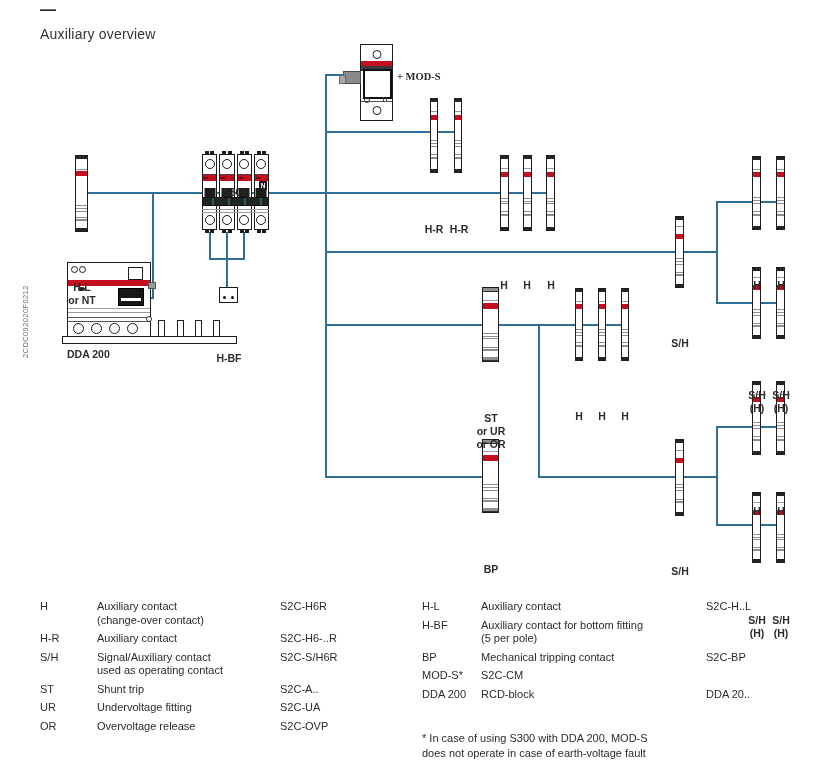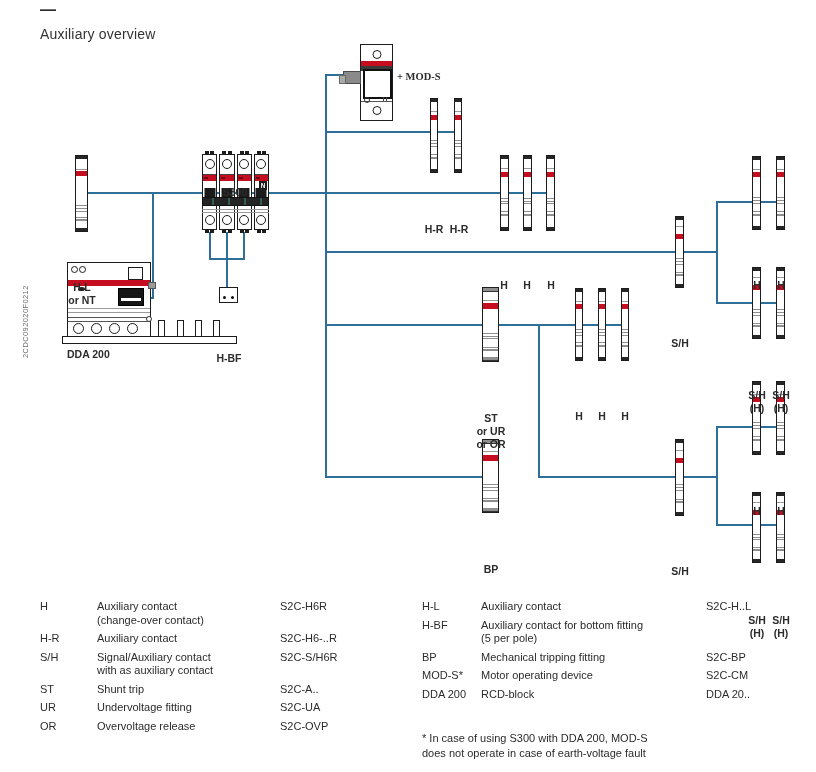--- a/index.html
+++ b/index.html
@@ -306,21 +306,21 @@
     </div>
     <div class="lrow">
       <div>H-R</div>
       <div>Auxiliary contact</div>
       <div>S2C-H6-..R</div>
     </div>
     <div class="lrow">
       <div>S/H</div>
       <div>
         <div>Signal/Auxiliary contact</div>
-        <div>with as auxiliary contact</div>
+        <div>used as operating contact</div>
       </div>
       <div>S2C-S/H6R</div>
     </div>
     <div class="lrow">
       <div>ST</div>
       <div>Shunt trip</div>
       <div>S2C-A..</div>
     </div>
     <div class="lrow">
       <div>UR</div>
@@ -342,26 +342,25 @@
     </div>
     <div class="lrow">
       <div>H-BF</div>
       <div>
         <div>Auxiliary contact for bottom fitting</div>
         <div>(5 per pole)</div>
       </div>
     </div>
     <div class="lrow">
       <div>BP</div>
-      <div>Mechanical tripping fitting</div>
+      <div>Mechanical tripping contact</div>
       <div>S2C-BP</div>
     </div>
     <div class="lrow">
       <div>MOD-S*</div>
-      <div>Motor operating device</div>
       <div>S2C-CM</div>
     </div>
     <div class="lrow">
       <div>DDA 200</div>
       <div>RCD-block</div>
       <div>DDA 20..</div>
     </div>
   </div>
 
   <div class="footnote" style="left:422px;top:731px;">

